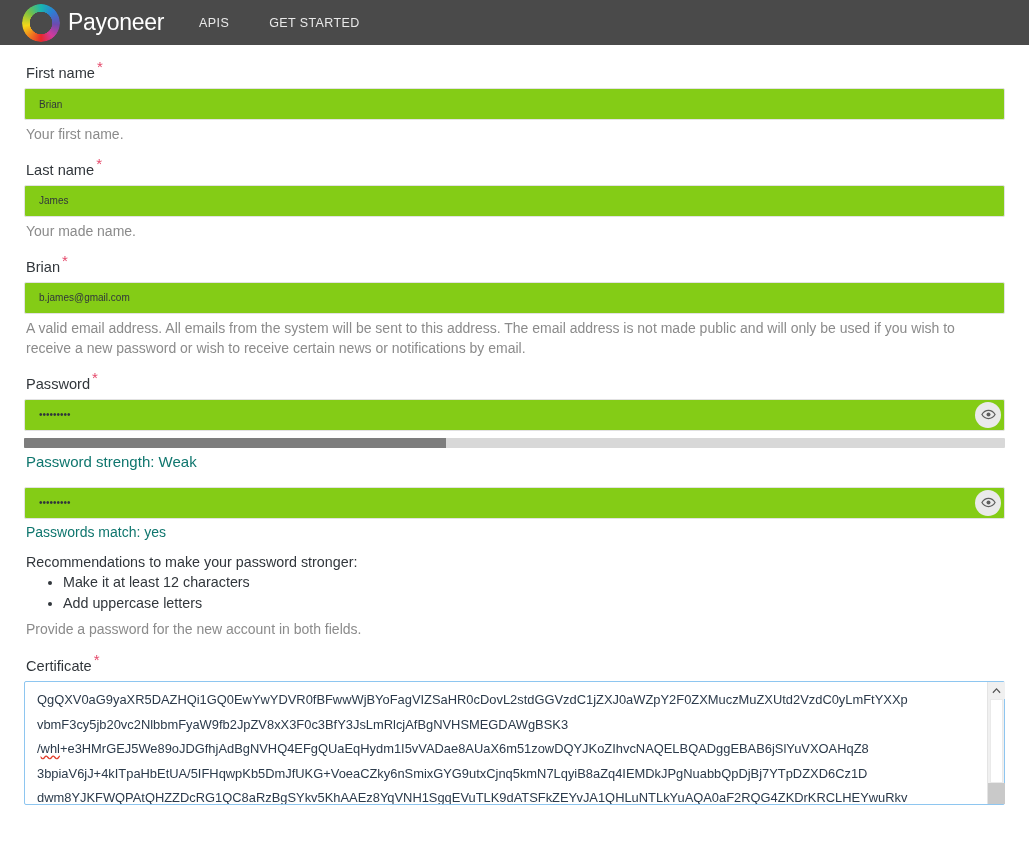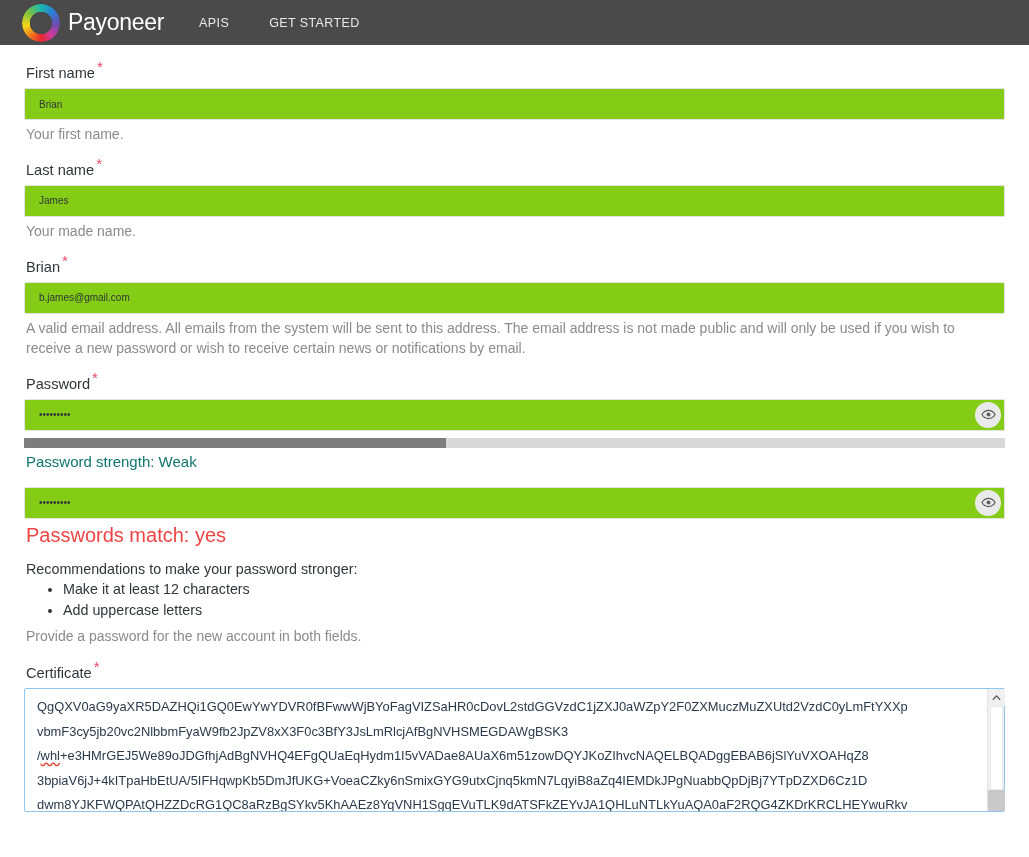--- a/index.html
+++ b/index.html
@@ -159,22 +159,22 @@
   .strength-fill {
     height: 100%;
     background: #7d7d7d;
   }
   .strength-text {
     font-size: 15px;
     color: #0f766e;
     margin: 5px 0 0 2px;
   }
   .match-text {
-    font-size: 20px;
-    color: #ef4444;
+    font-size: 14px;
+    color: #0f766e;
     margin: 5px 0 0 2px;
   }
   .rec-title {
     font-size: 14.3px;
     color: #31363b;
     margin: 14px 0 0 2px;
   }
   .rec-list {
     margin: 2px 0 0 0;
     padding-left: 39px;

